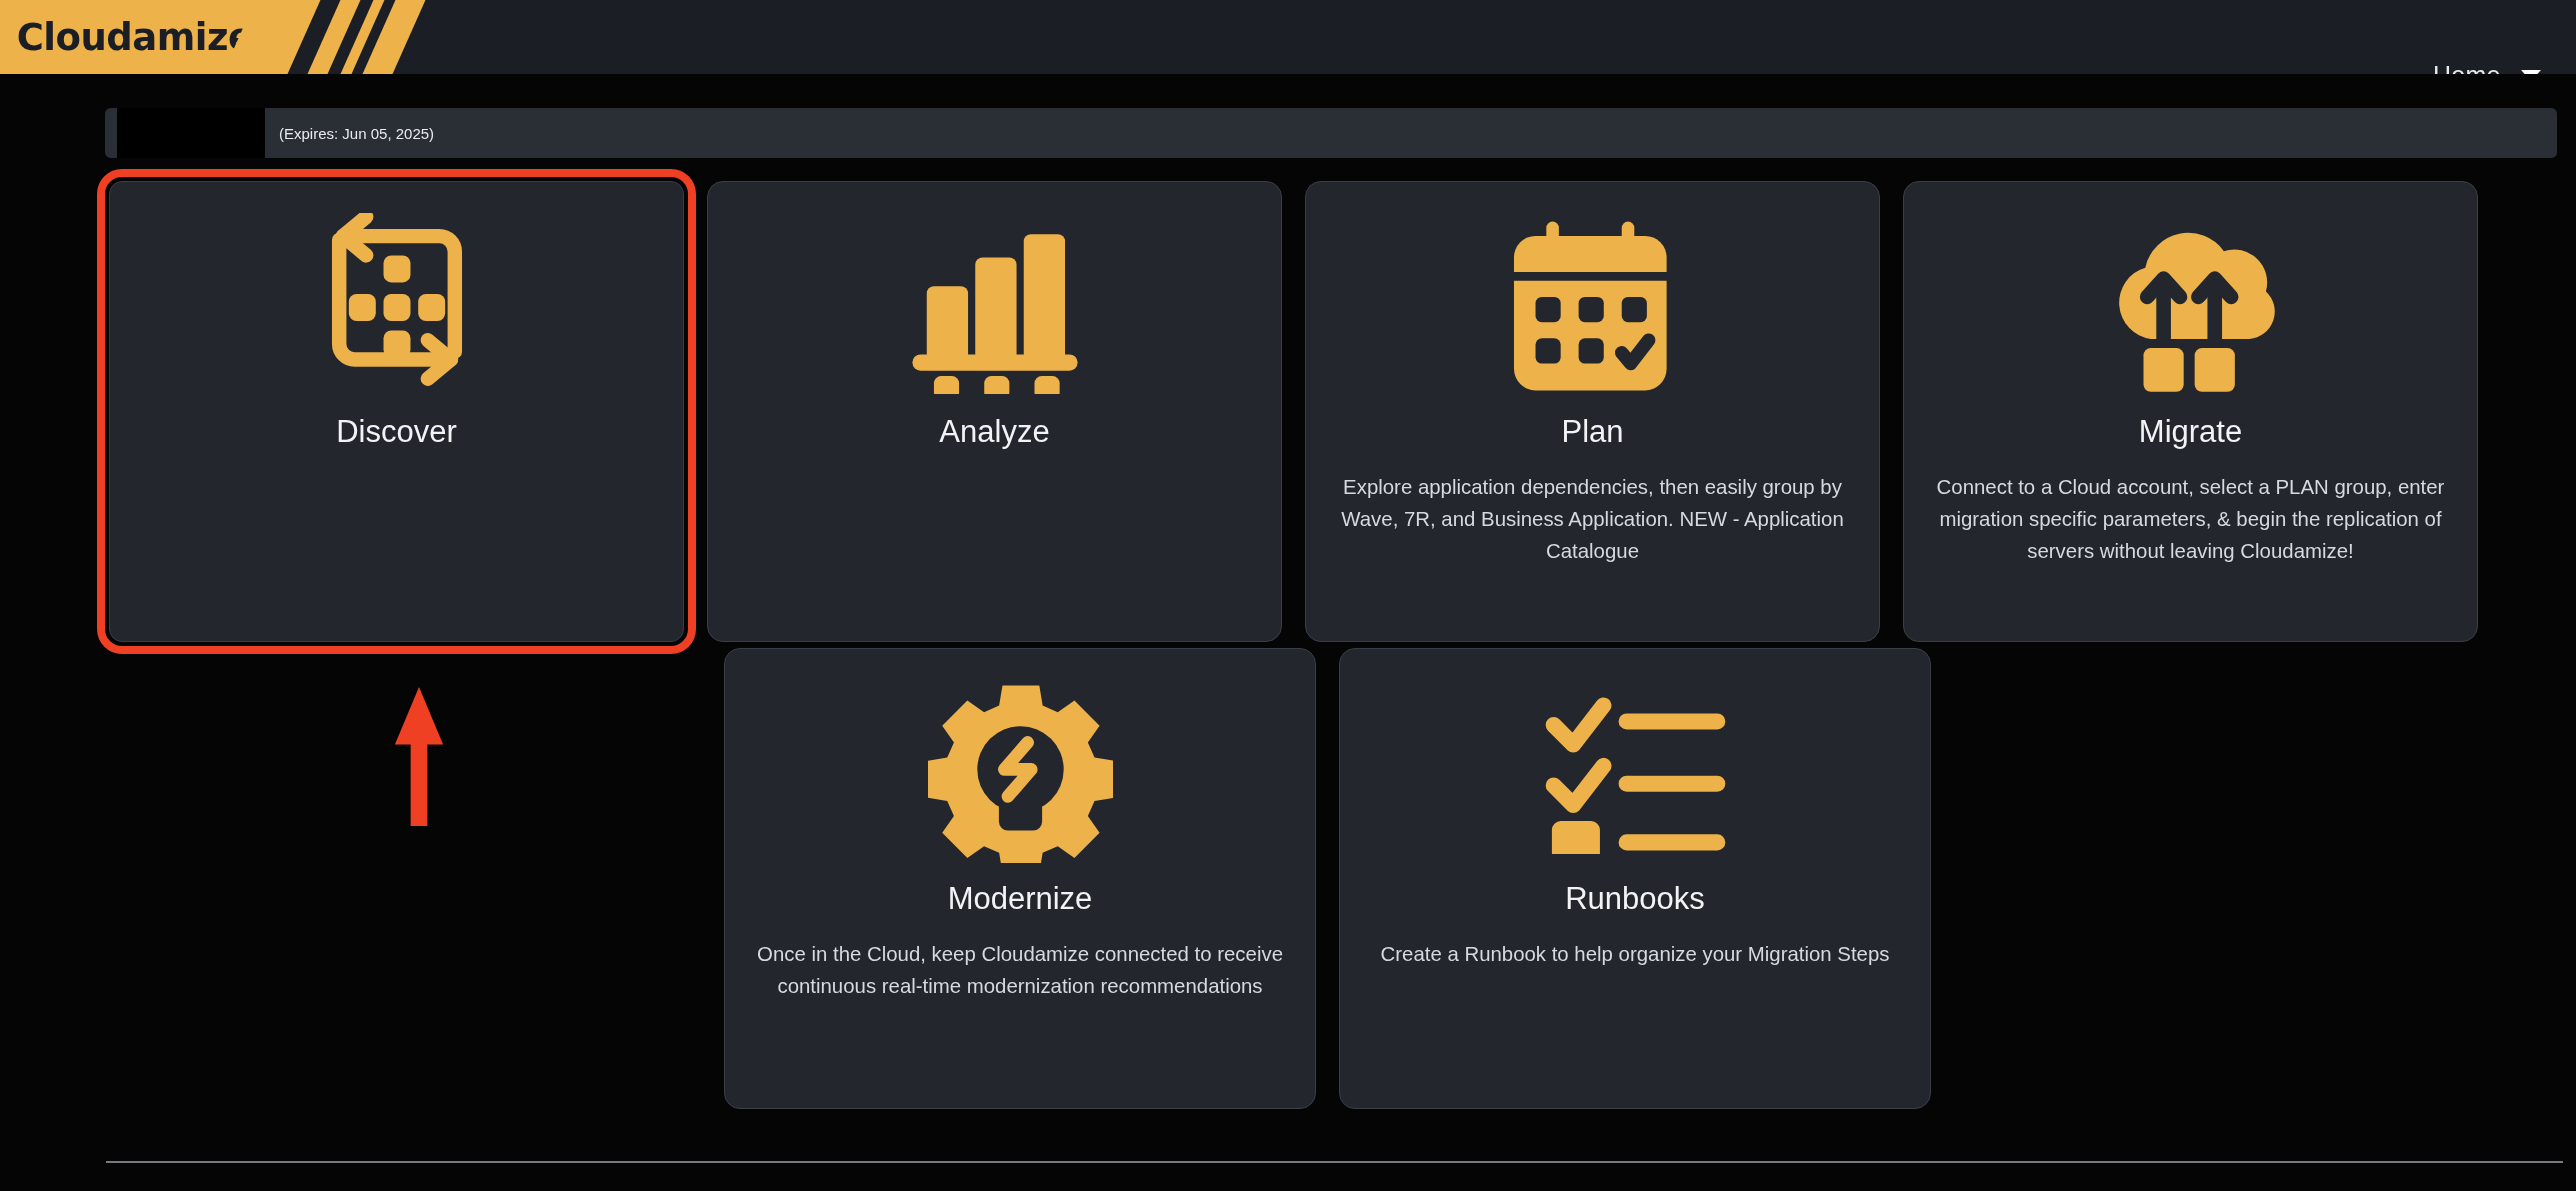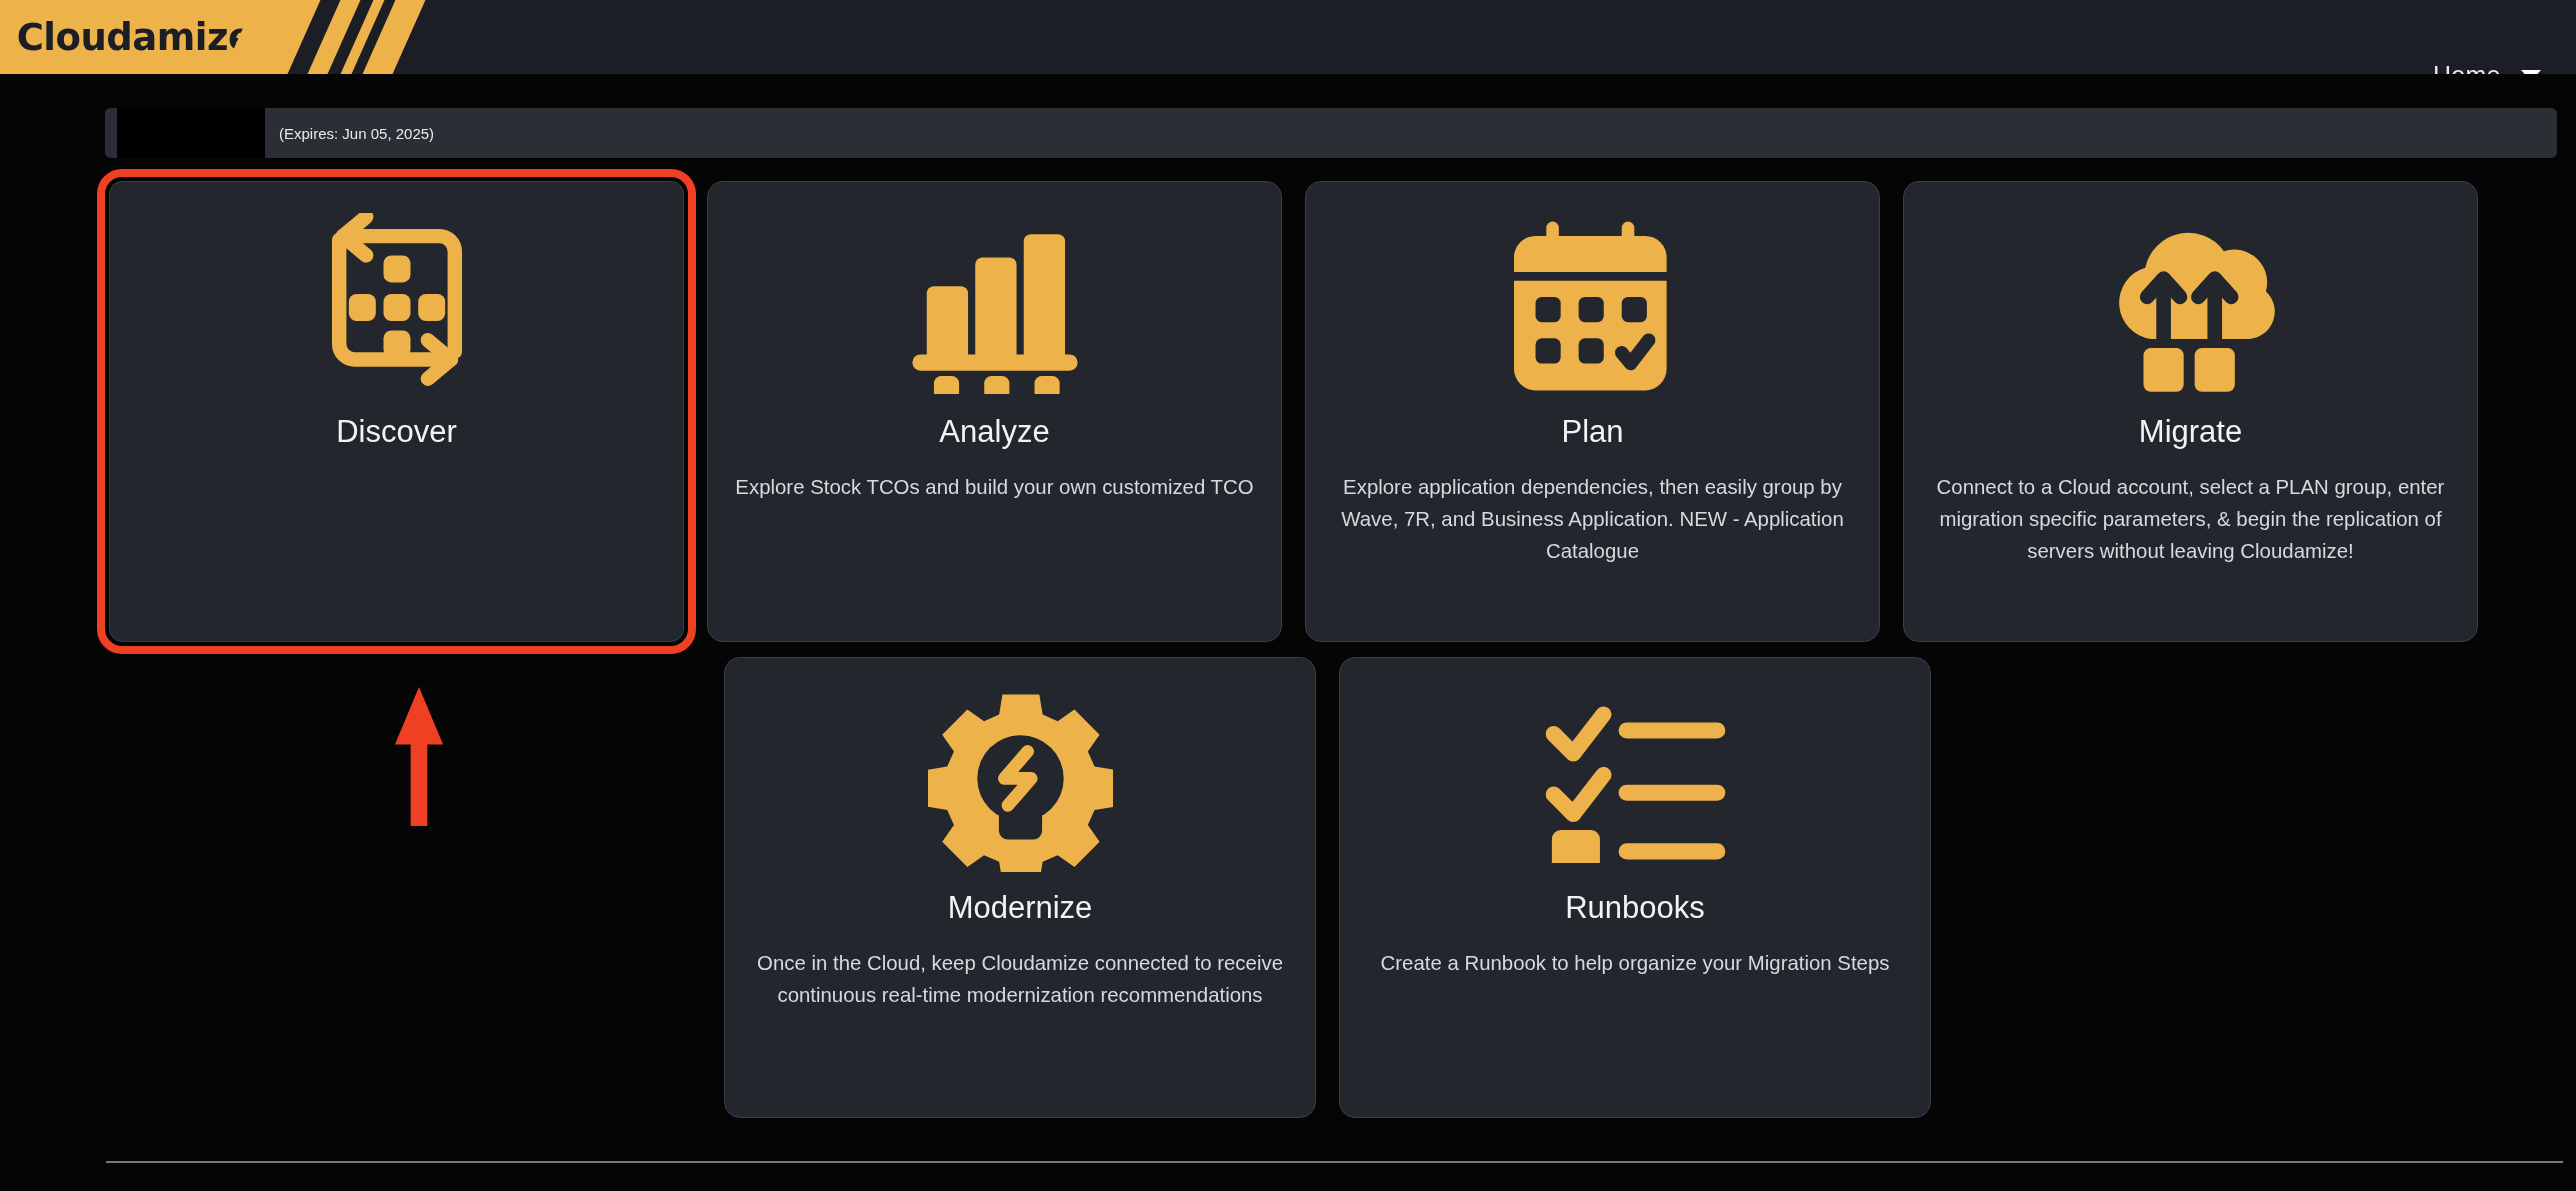--- a/index.html
+++ b/index.html
@@ -105,21 +105,21 @@
 
   
   .grid {
     position: absolute;
     left: 109px; top: 181px;
     width: 2369px;
   }
   .row {
     display: flex;
     gap: 23px;
-    margin-bottom: 15px;
+    margin-bottom: 6px;
   }
   .card {
     width: 592px;
     background: #23262d;
     border: 0.9px solid #3a3e46;
     border-radius: 16px;
     padding: 24px 20.4px 24px 20.4px;
     display: flex;
     flex-direction: column;
     align-items: center;
@@ -238,21 +238,20 @@
             <rect x="39" y="22" width="23" height="58" rx="4"></rect>
             <rect x="66" y="9" width="23" height="71" rx="4"></rect>
             <rect x="4" y="76" width="92" height="9" rx="4.5"></rect>
             <rect x="16" y="88" width="14" height="13" rx="4"></rect>
             <rect x="44" y="88" width="14" height="13" rx="4"></rect>
             <rect x="72" y="88" width="14" height="13" rx="4"></rect>
           </g>
         </svg>
       </div>
       <div class="card-title">Analyze</div>
-      <div class="card-desc">Explore Stock TCOs and build your own customized TCO</div>
     </div>
 
     <div class="card tall">
       <div class="card-icon">
         <svg width="180" height="176" viewBox="0 0 100 98">
           <g fill="#edb24a">
             <rect x="24" y="2" width="7" height="16" rx="3.5"></rect>
             <rect x="66" y="2" width="7" height="16" rx="3.5"></rect>
             <path d="M6 22 A12 12 0 0 1 18 10 L79 10 A12 12 0 0 1 91 22 L91 30 L6 30 Z"></path>
             <path d="M6 35 L91 35 L91 84 A12 12 0 0 1 79 96 L18 96 A12 12 0 0 1 6 84 Z"></path>

